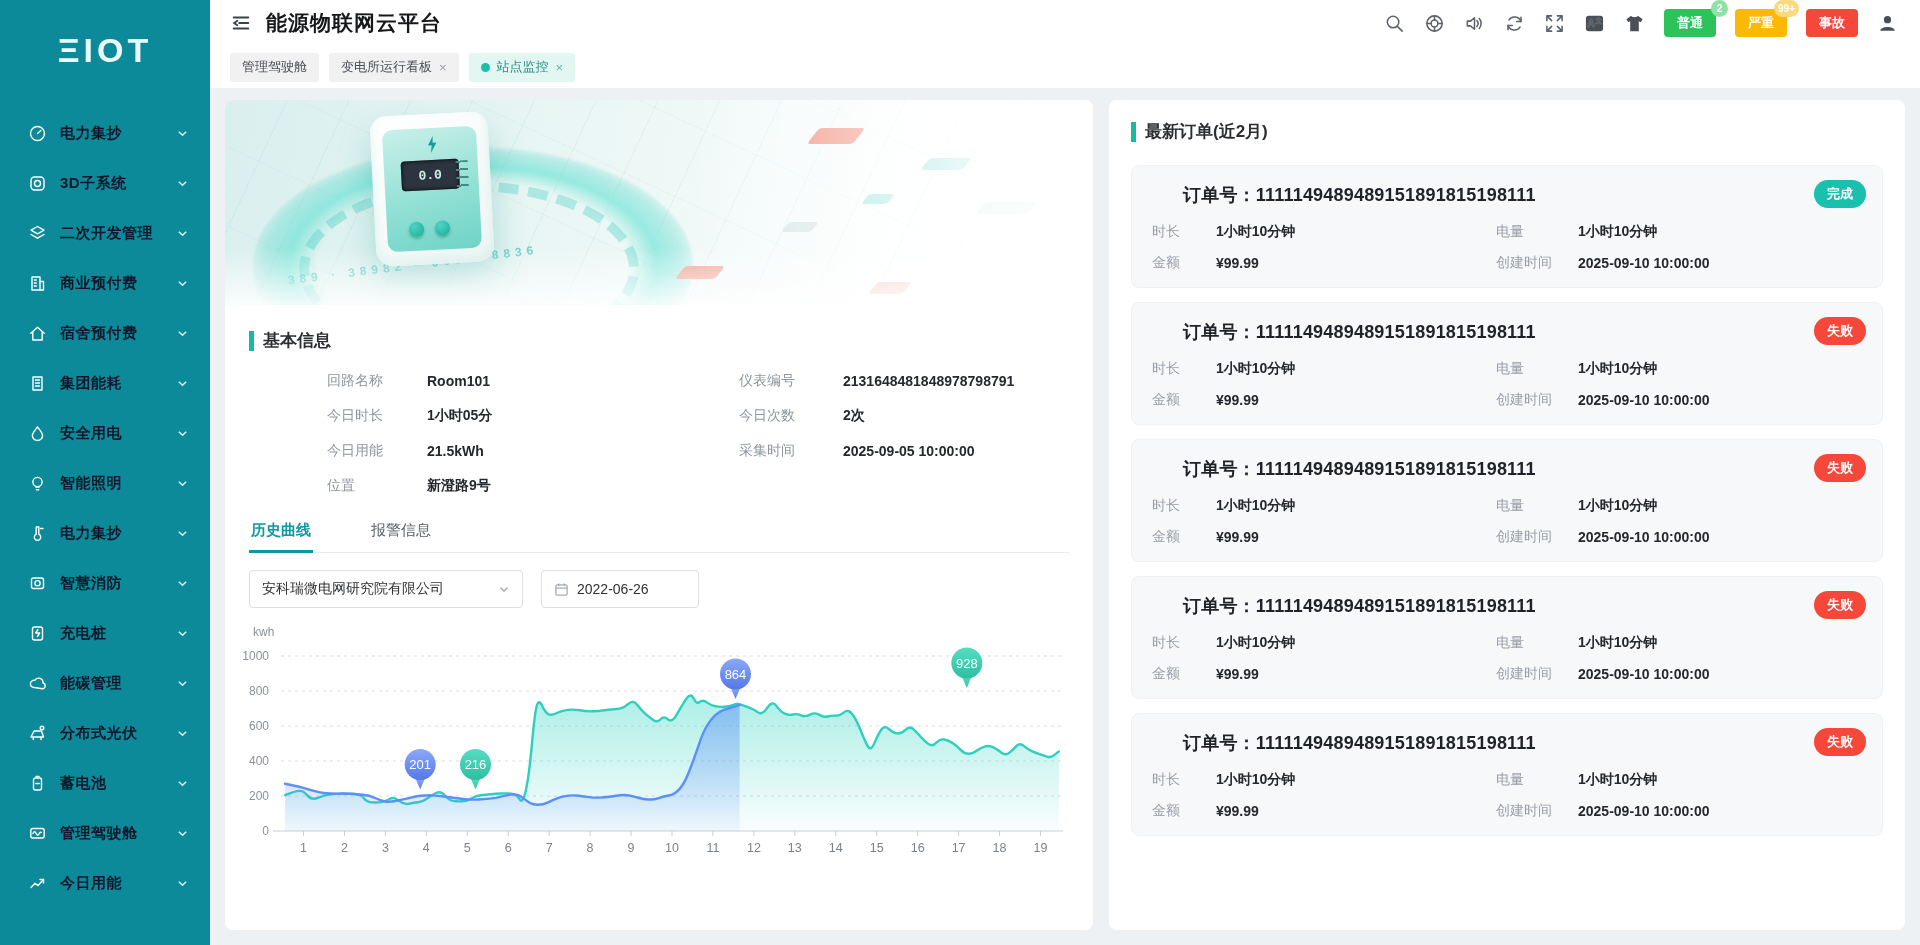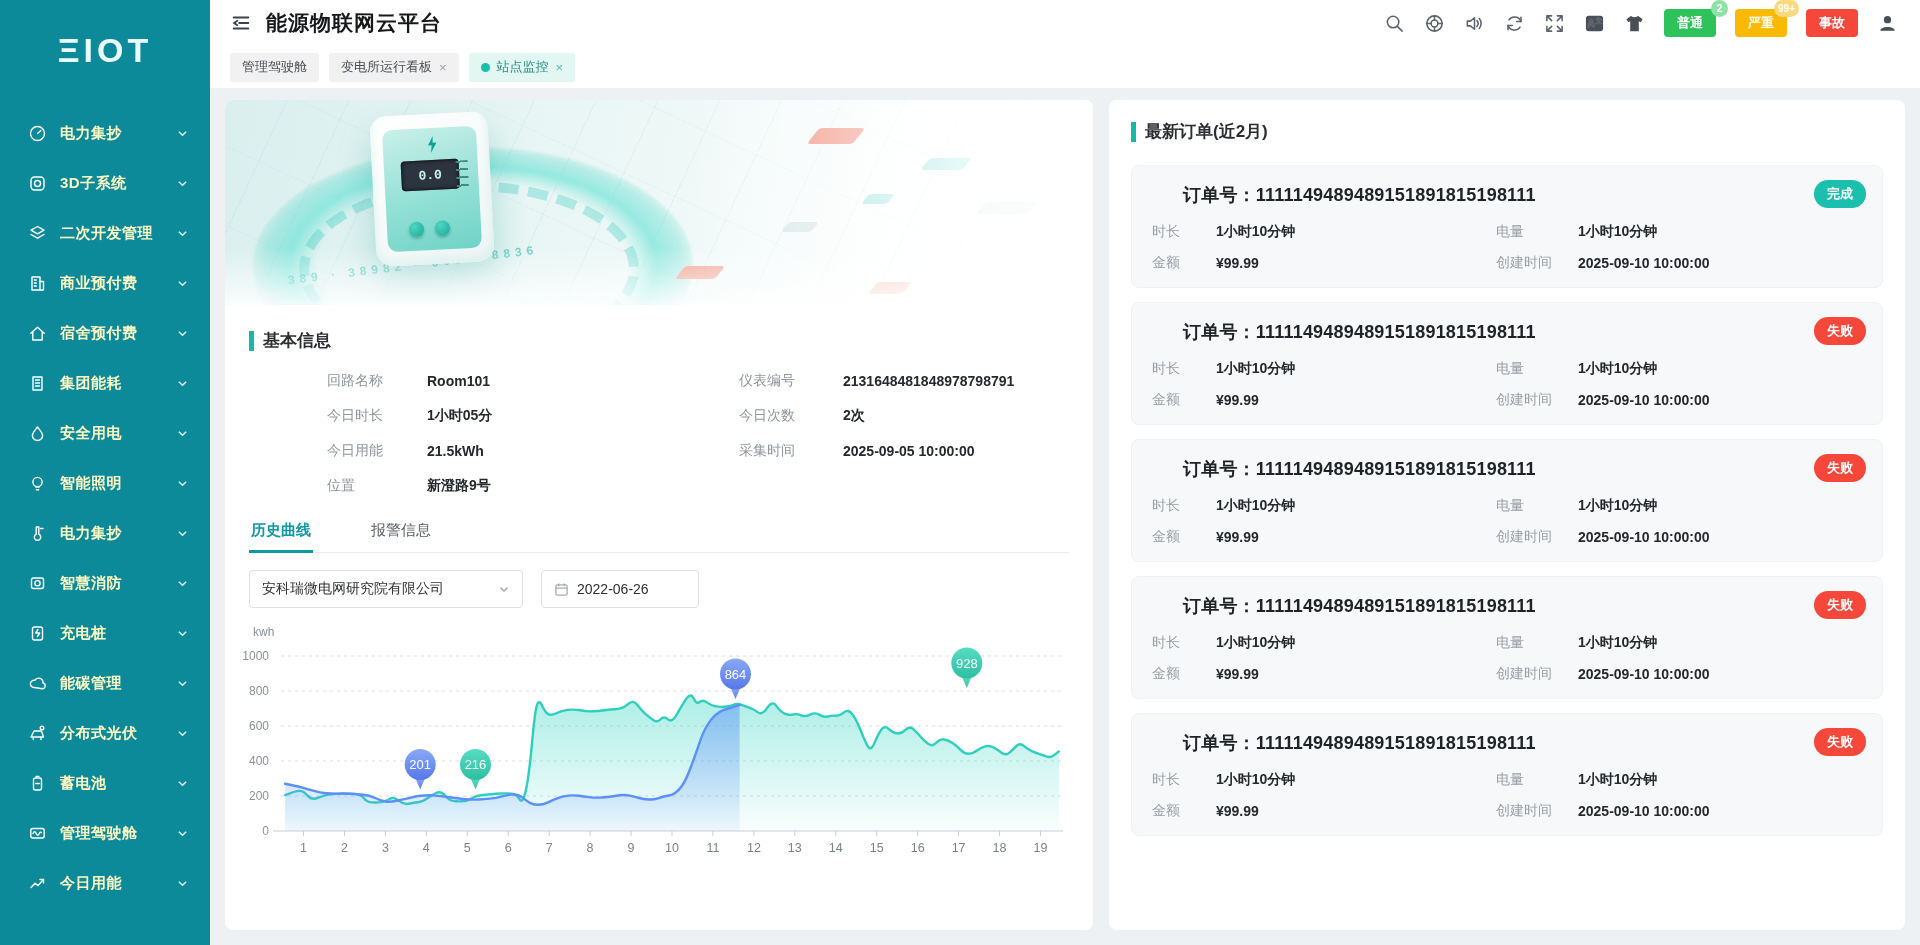--- a/index.html
+++ b/index.html
@@ -18,21 +18,21 @@
     display:flex; flex-direction:column;
     overflow:hidden;
   }
   .logo {
     height:100px; display:flex; align-items:center; justify-content:center;
     color:#eafcfb; font-size:34px; font-weight:700; letter-spacing:4px;
   }
   .side-nav { flex:1; padding-top:8px; }
   .side-item {
     height:50px; display:flex; align-items:center;
-    padding:0 22px 0 27px; cursor:pointer; color:#fef9c3;
+    padding:0 22px 0 27px; cursor:pointer; color:#0f172a;
   }
   .s-ico { width:20px; height:20px; margin-right:13px; display:flex; align-items:center; justify-content:center; }
   .s-ico svg { width:19px; height:19px; stroke:#fff; fill:none; stroke-width:1.4; stroke-linecap:round; stroke-linejoin:round; }
   .s-label { flex:1; font-size:15px; font-weight:700; letter-spacing:.5px; }
   .s-chev { width:11px; height:11px; opacity:.85; }
   .s-chev path { stroke:#fff; fill:none; stroke-width:1.6; }
   
   .main { flex:1; display:flex; flex-direction:column; min-width:0; }
   .topbar {
     height:46px; background:#fff; display:flex; align-items:center;

